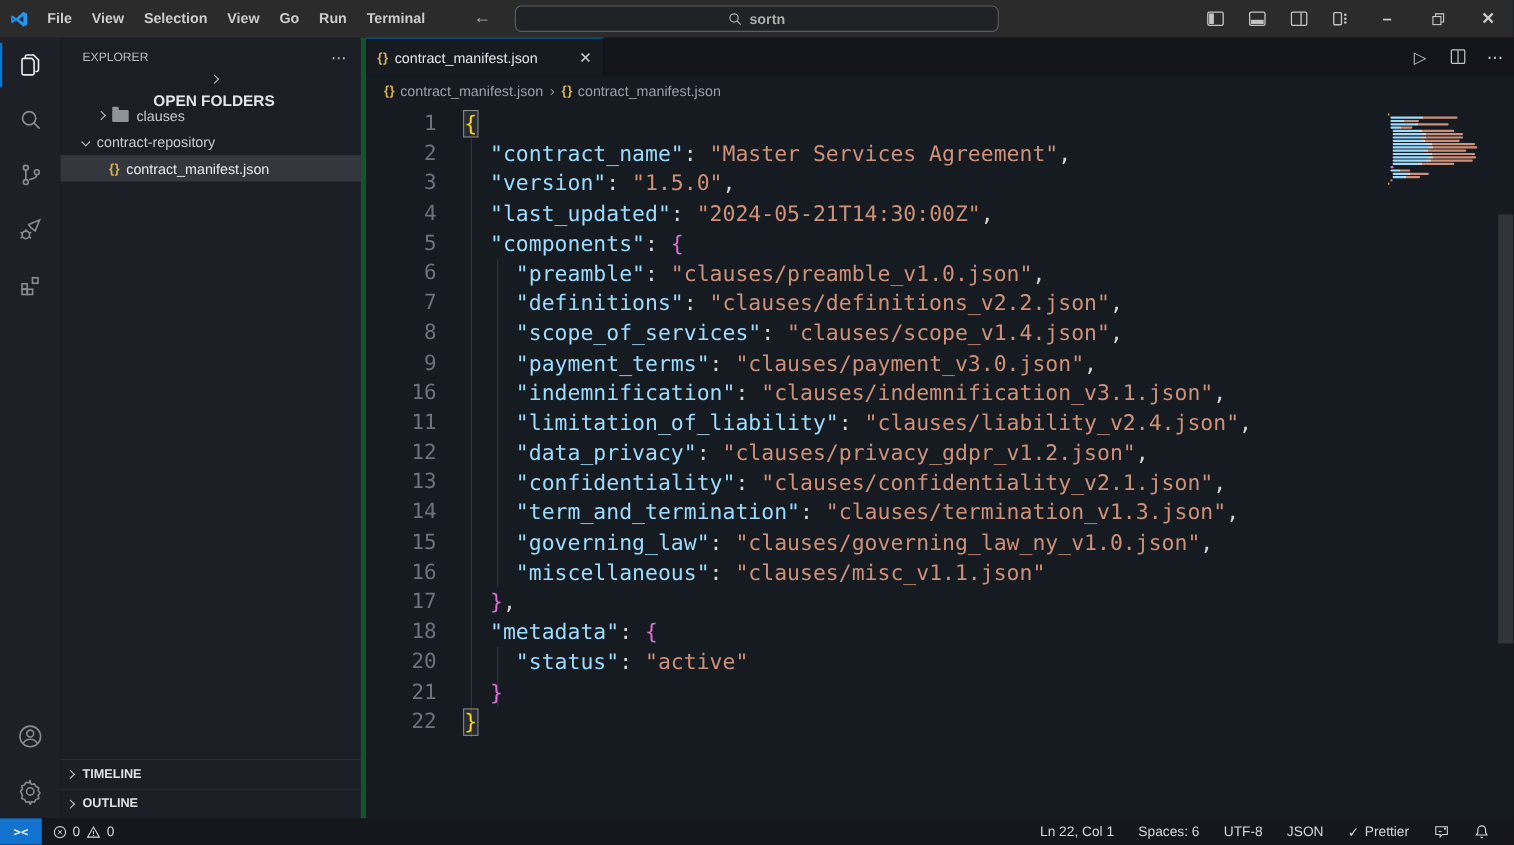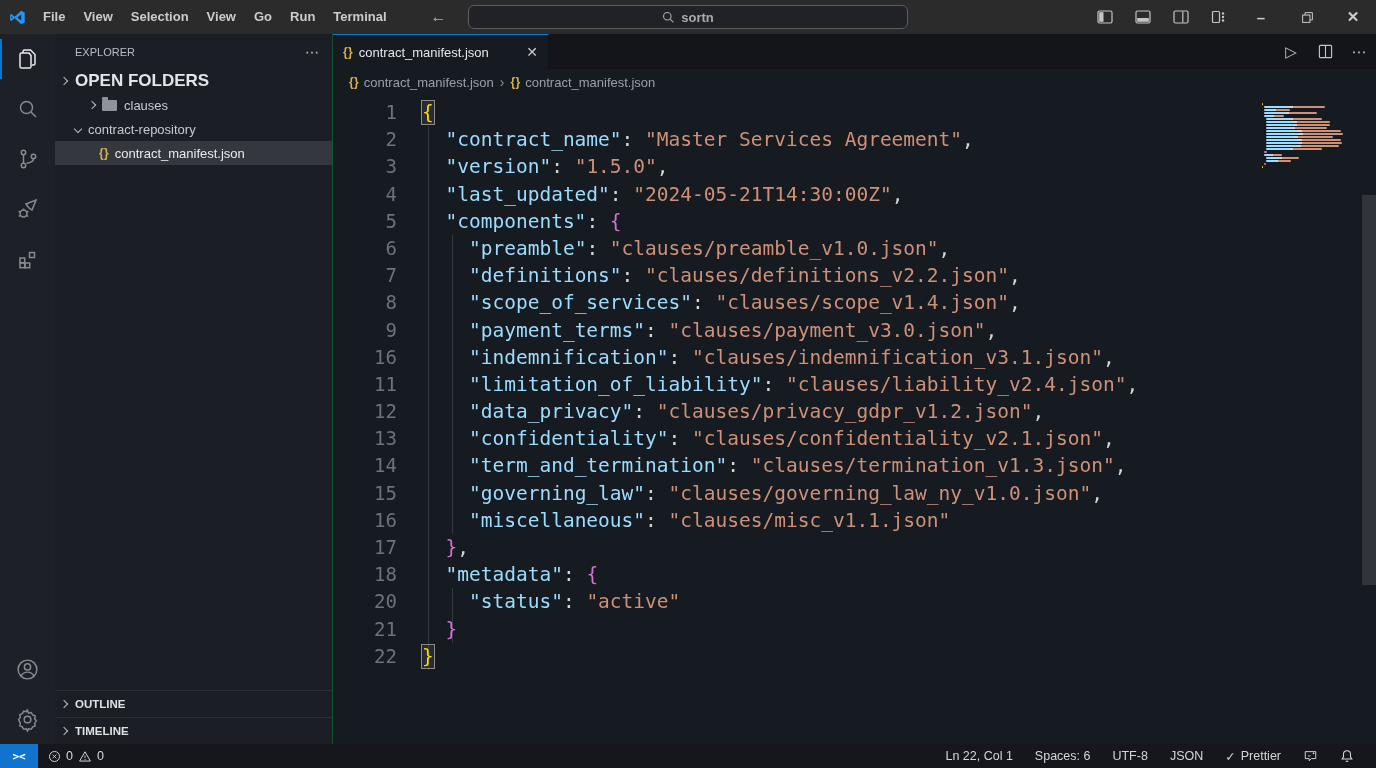--- a/index.html
+++ b/index.html
@@ -35,30 +35,30 @@
                  align-items:center; }
   .act-item { width:55px; height:50px; display:flex; align-items:center; justify-content:center;
               color:#878b91; position:relative; }
   .act-item.active { color:#e9e9e9; }
   .act-item.active::before { content:""; position:absolute; left:0; top:5px; bottom:5px;
                              width:2px; background:#0078d4; }
   .act-spacer { flex:1; }
 
   
   .sidebar { width:278px; background:#1b1e24; display:flex; flex-direction:column;
-             color:#c6cad0; border-right:1px solid #14532d; }
+             color:#c6cad0; border-right:5px solid #14532d; }
   .sb-header { height:35px; display:flex; align-items:center; padding:0 12px 0 20px;
                font-size:11px; color:#b9bdc3; }
   .sb-header .dots { margin-left:auto; letter-spacing:1px; color:#c5c5c5; font-size:14px; }
   .chev { width:6px; height:6px; border-right:1.4px solid #b9bdc3; border-bottom:1.4px solid #b9bdc3;
           display:inline-block; flex:0 0 auto; }
   .chev.r { transform:rotate(-45deg); }
   .chev.d { transform:rotate(45deg); }
   .sb-section-title { height:24px; display:flex; align-items:center; gap:8px; padding-left:6px;
-                      font-weight:bold; font-size:17px; color:#e3e5e8; }
+                      font-weight:bold; font-size:14px; color:#e3e5e8;flex-direction:column; }
   .tree-row { height:24px; display:flex; align-items:center; gap:7px; font-size:13px;
               color:#c6cad0; }
   .tree-row.selected { background:#34373d; color:#e8eaec; }
   .json-ico { color:#d9b24c; font-weight:bold; font-size:12px; letter-spacing:-1px; }
   .folder-ico { width:15px; height:11px; background:#8e9399; border-radius:1px; position:relative; display:inline-block; }
   .folder-ico::before { content:""; position:absolute; top:-3px; left:0; width:6px; height:3px;
                         background:#8e9399; border-radius:1px 1px 0 0; }
   .sb-fill { flex:1; }
   .sb-bottom-section { height:27px; display:flex; align-items:center; gap:8px; padding-left:6px;
                        border-top:1px solid #2b2e34; font-weight:bold; font-size:11.5px; color:#dfe1e4; }
@@ -244,25 +244,25 @@
         <span class="chev d"></span>
         <span>contract-repository</span>
       </div>
       <div class="tree-row selected" style="padding-left:44px;">
         <span class="json-ico">{ }</span>
         <span>contract_manifest.json</span>
       </div>
       <div class="sb-fill"></div>
       <div class="sb-bottom-section">
         <span class="chev r"></span>
-        <span>OUTLINE</span>
+        <span>TIMELINE</span>
       </div>
       <div class="sb-bottom-section">
         <span class="chev r"></span>
-        <span>TIMELINE</span>
+        <span>OUTLINE</span>
       </div>
     </div>
 
     <div class="editorcol">
       <div class="tabbar">
         <div class="tab">
           <span class="json-ico">{ }</span>
           <span>contract_manifest.json</span>
           <span class="close">✕</span>
         </div>

